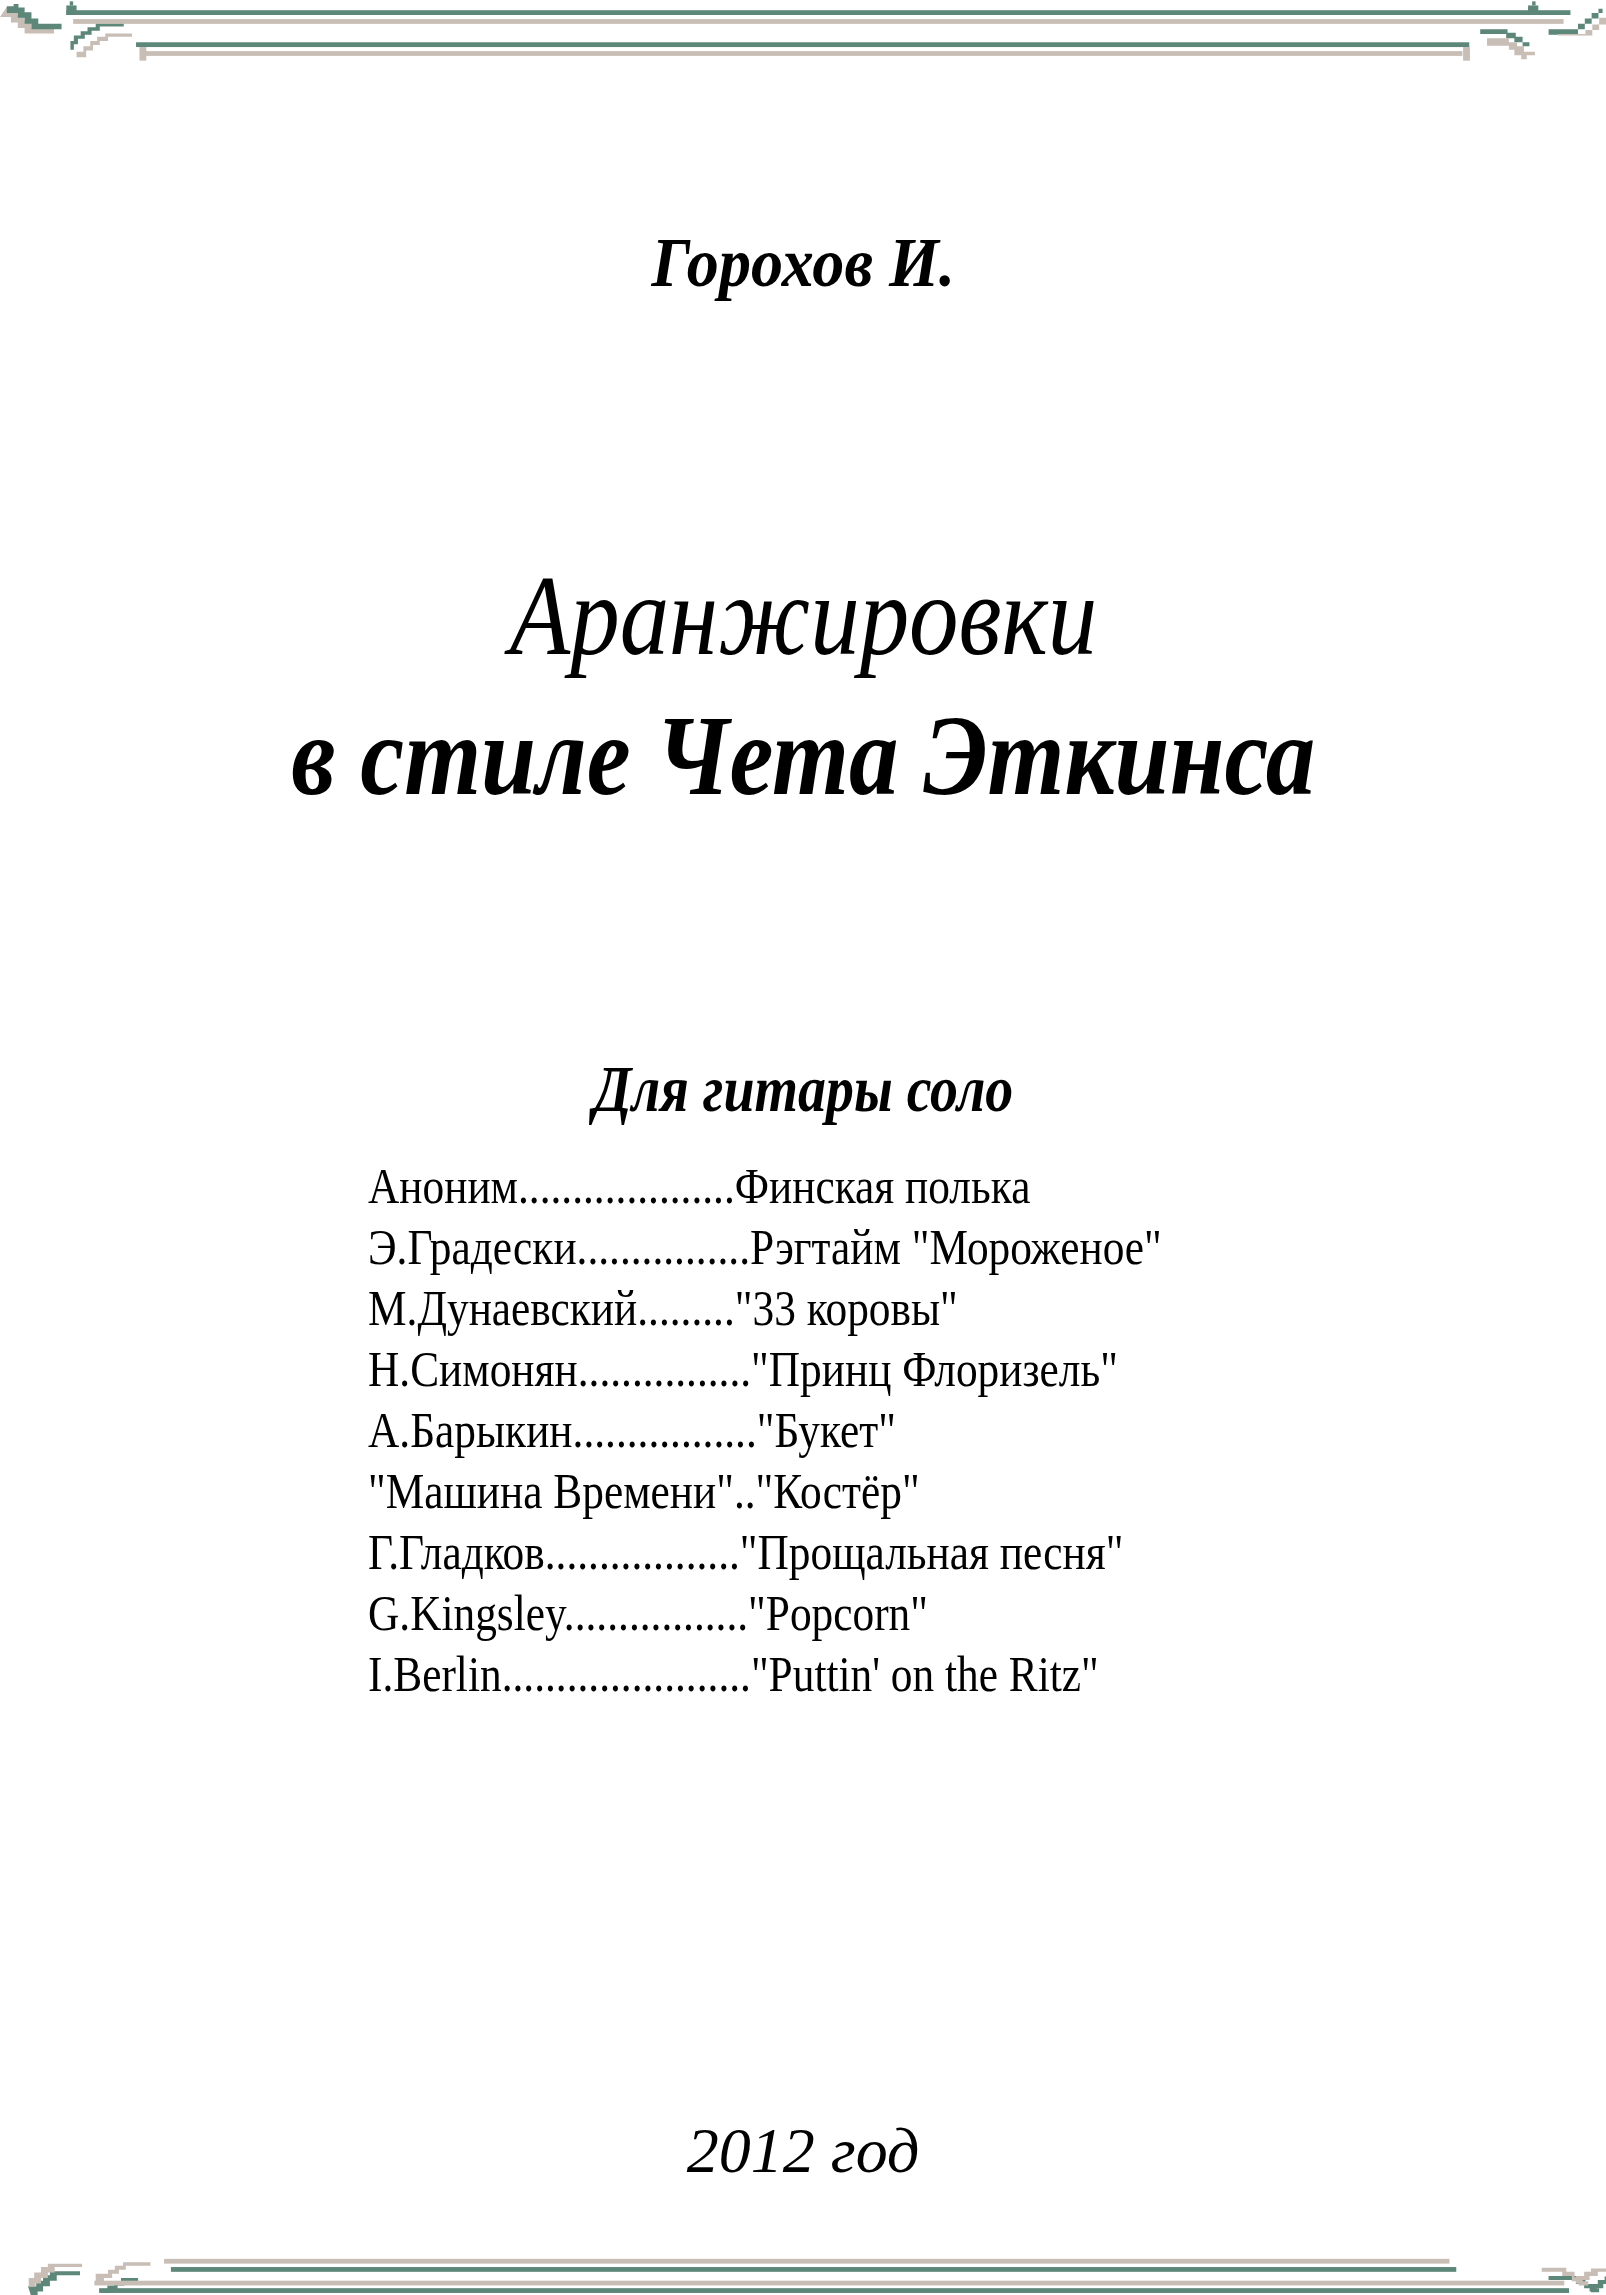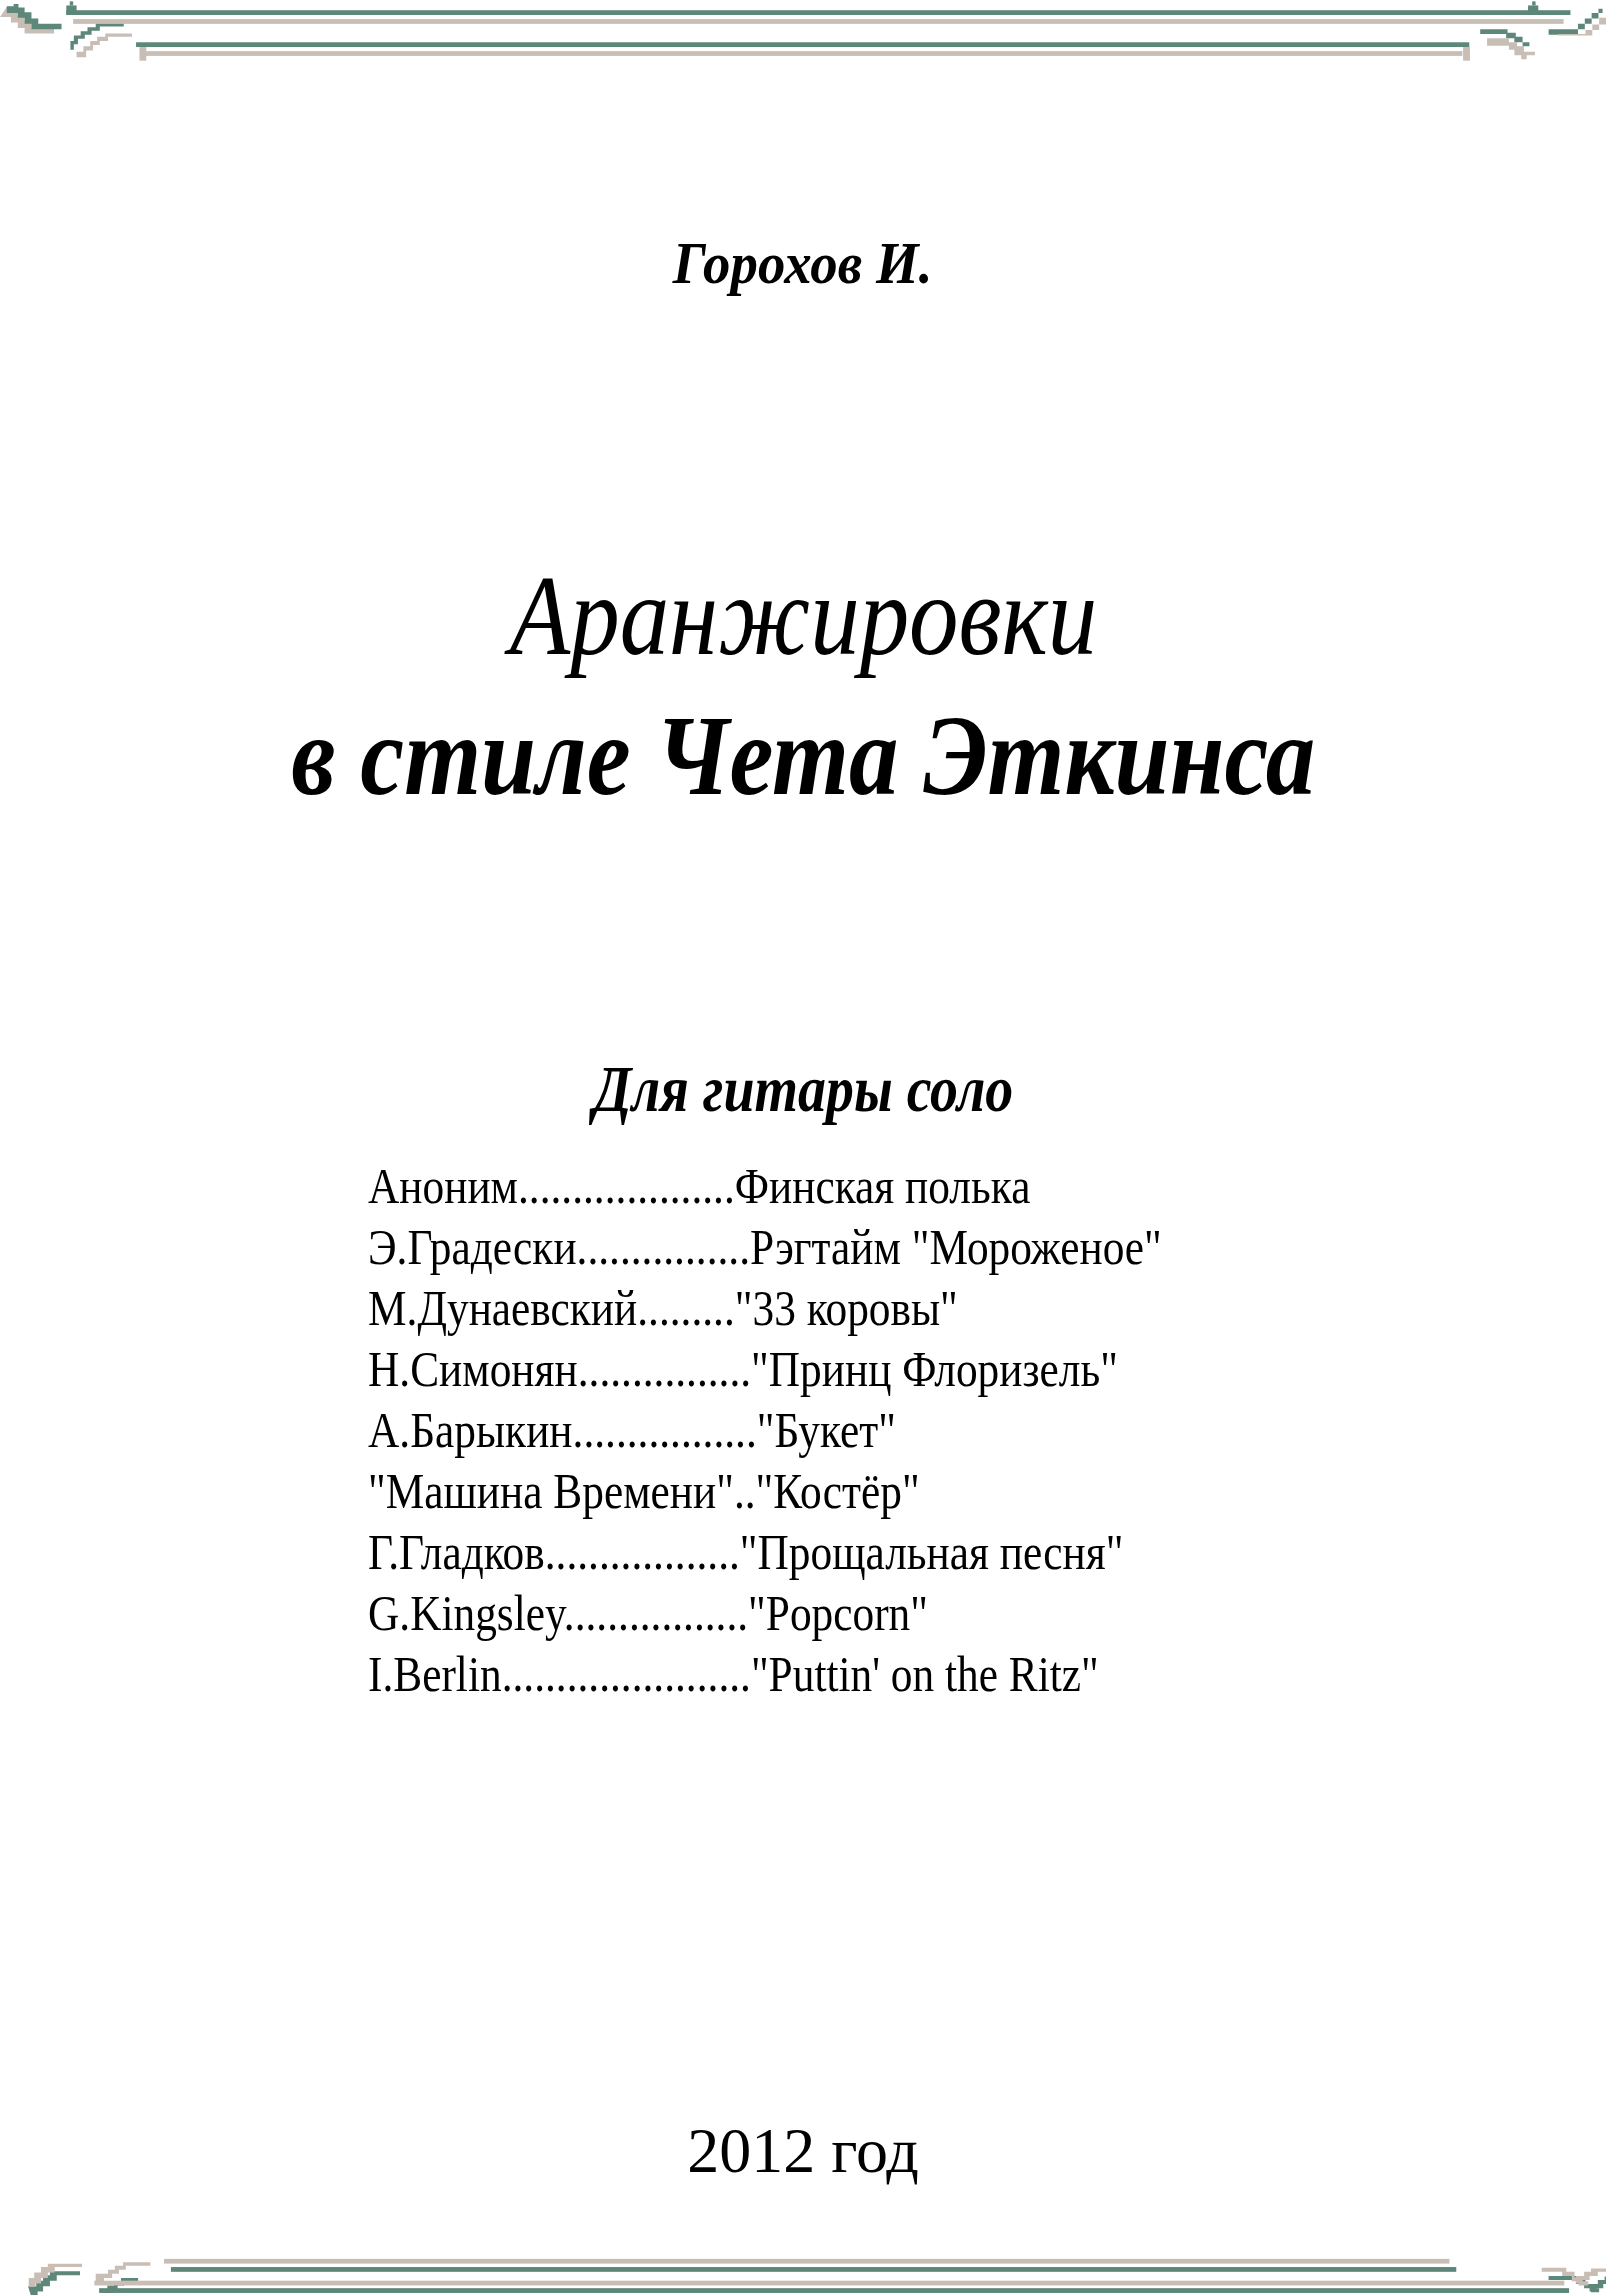--- a/index.html
+++ b/index.html
@@ -2,30 +2,30 @@
 <html style="font-size:11px"><head>
 <meta charset="utf-8">
 <style>
   html, body { margin: 0; padding: 0; background: #ffffff; }
   body { width: 1606px; height: 2295px; position: relative; overflow: hidden; font-family: "Liberation Serif", "DejaVu Serif", serif; color: #000; }
   .border { position: absolute; left: 0; width: 1606px; height: 75px; }
   .border.top { top: 0; }
   .border.bottom { top: 2220px; }
   .line { position: absolute; text-align: center; white-space: nowrap; left: 0; width: 1606px; }
   .cond { display: inline-block; transform-origin: center center; }
-  .author { top: 205px; font-size: 59px; font-weight: bold; font-style: italic; line-height: 116px; }
+  .author { top: 205px; font-size: 69px; font-weight: bold; font-style: italic; line-height: 116px; }
   .author .cond { transform: scaleX(0.93); }
   .title1 { top: 547px; font-size: 115px; font-weight: normal; font-style: italic; line-height: 137px; }
   .title2 { top: 687px; font-size: 115px; font-weight: bold; font-style: italic; line-height: 137px; font-family: Liberation Serif, serif; }
   .title1 .cond, .title2 .cond { transform: scaleX(0.86); }
   .subtitle { top: 1038px; font-size: 65px; font-weight: bold; font-style: italic; line-height: 103px; }
   .subtitle .cond { transform: scaleX(0.86); }
   .toc { position: absolute; left: 368px; top: 1156px; }
   .toc-row { font-size: 51px; line-height: 61px; white-space: nowrap; transform: scaleX(0.85); transform-origin: left center; }
-  .year { top: 2110px; font-size: 64px; line-height: 82px; }
+  .year { top: 2110px; font-size: 64px; line-height: 82px; font-style: italic; }
 </style>
 </head>
 <body>
 
 <svg class="border top" viewBox="0 0 2349 110" preserveAspectRatio="none" xmlns="http://www.w3.org/2000/svg">
   <g>
 
     <path d="M10 10 h10 v5 h6 v8 h10 v8 h10 v10 h33 v8 h-43 v-8 h-10 v-8 h-10 v-8 h-16 z" fill="#c8beb6"></path>
     <path d="M10 9 h10 v-3 h7 v5 h9 v7 h10 v9 h10 v8 h34 v8 h-44 v-8 h-10 v-9 h-10 v-7 h-16 z" fill="#5d8778"></path>
     <path d="M103 60 h5 v-8 h10 v-6 h10 v-6 h12 v-6 h41 v5 h-35 v6 h-12 v6 h-10 v6 h-10 v8 h-6 v8 h-5 z" fill="#5d8778"></path>

